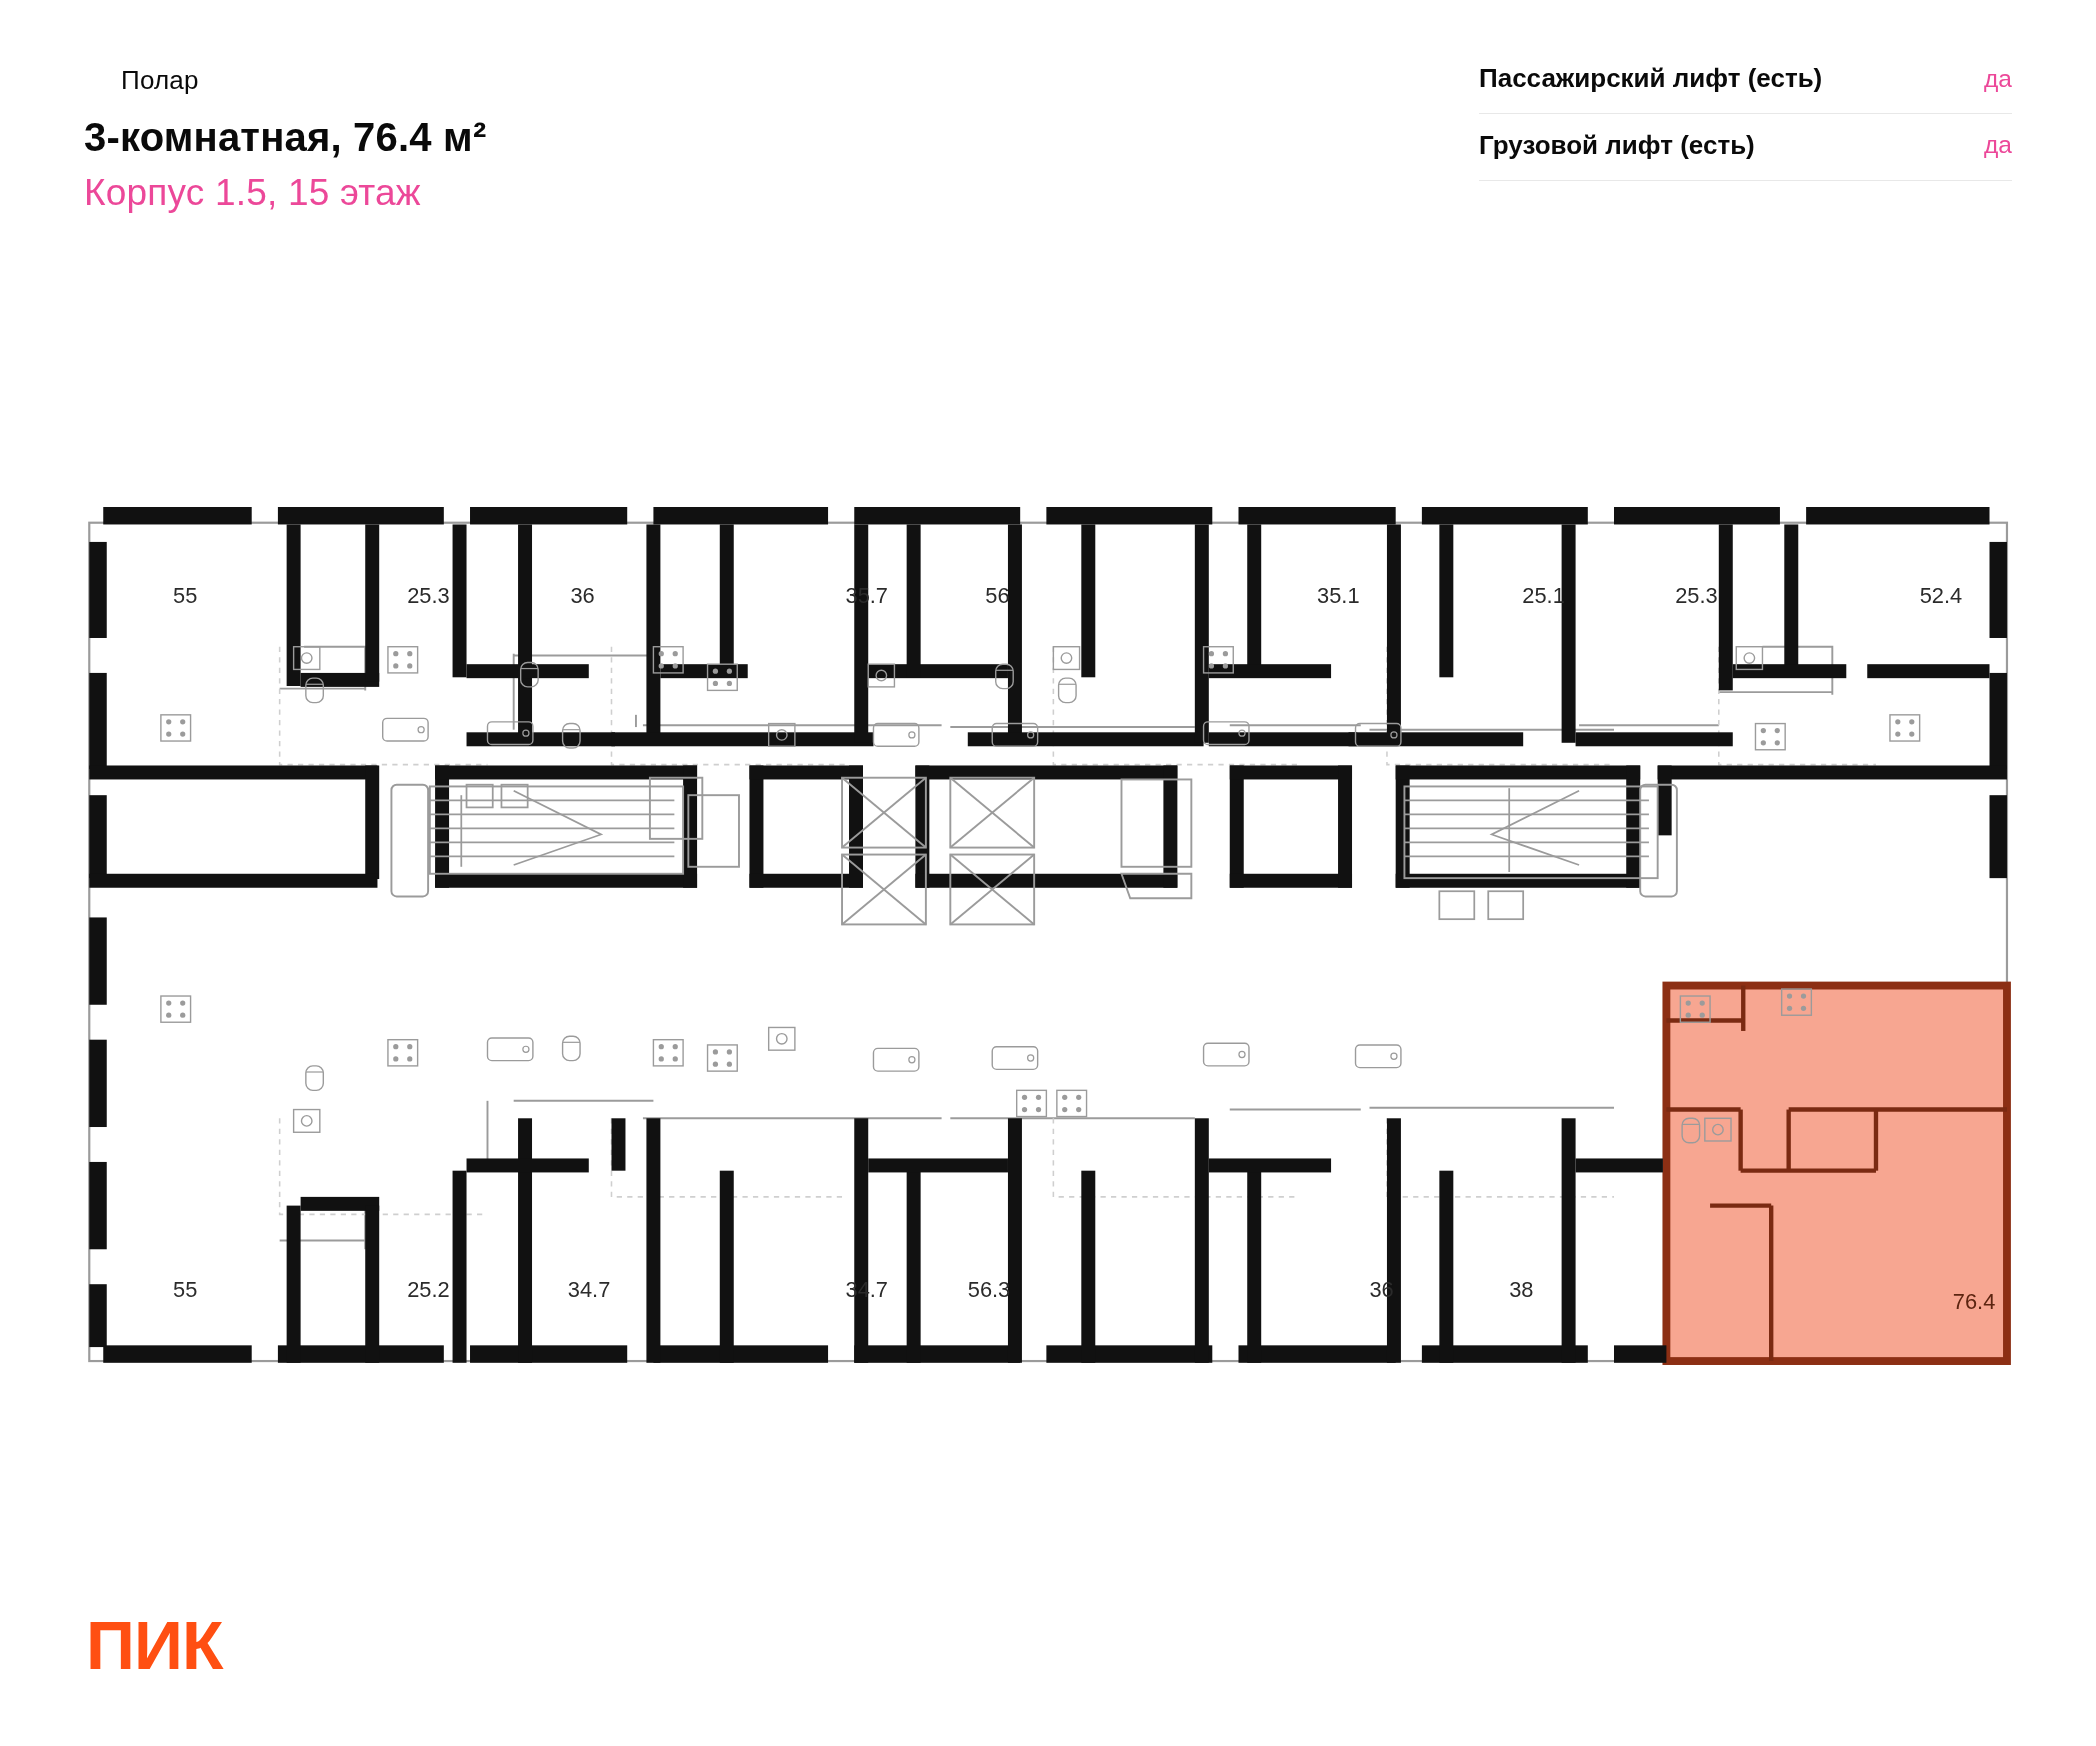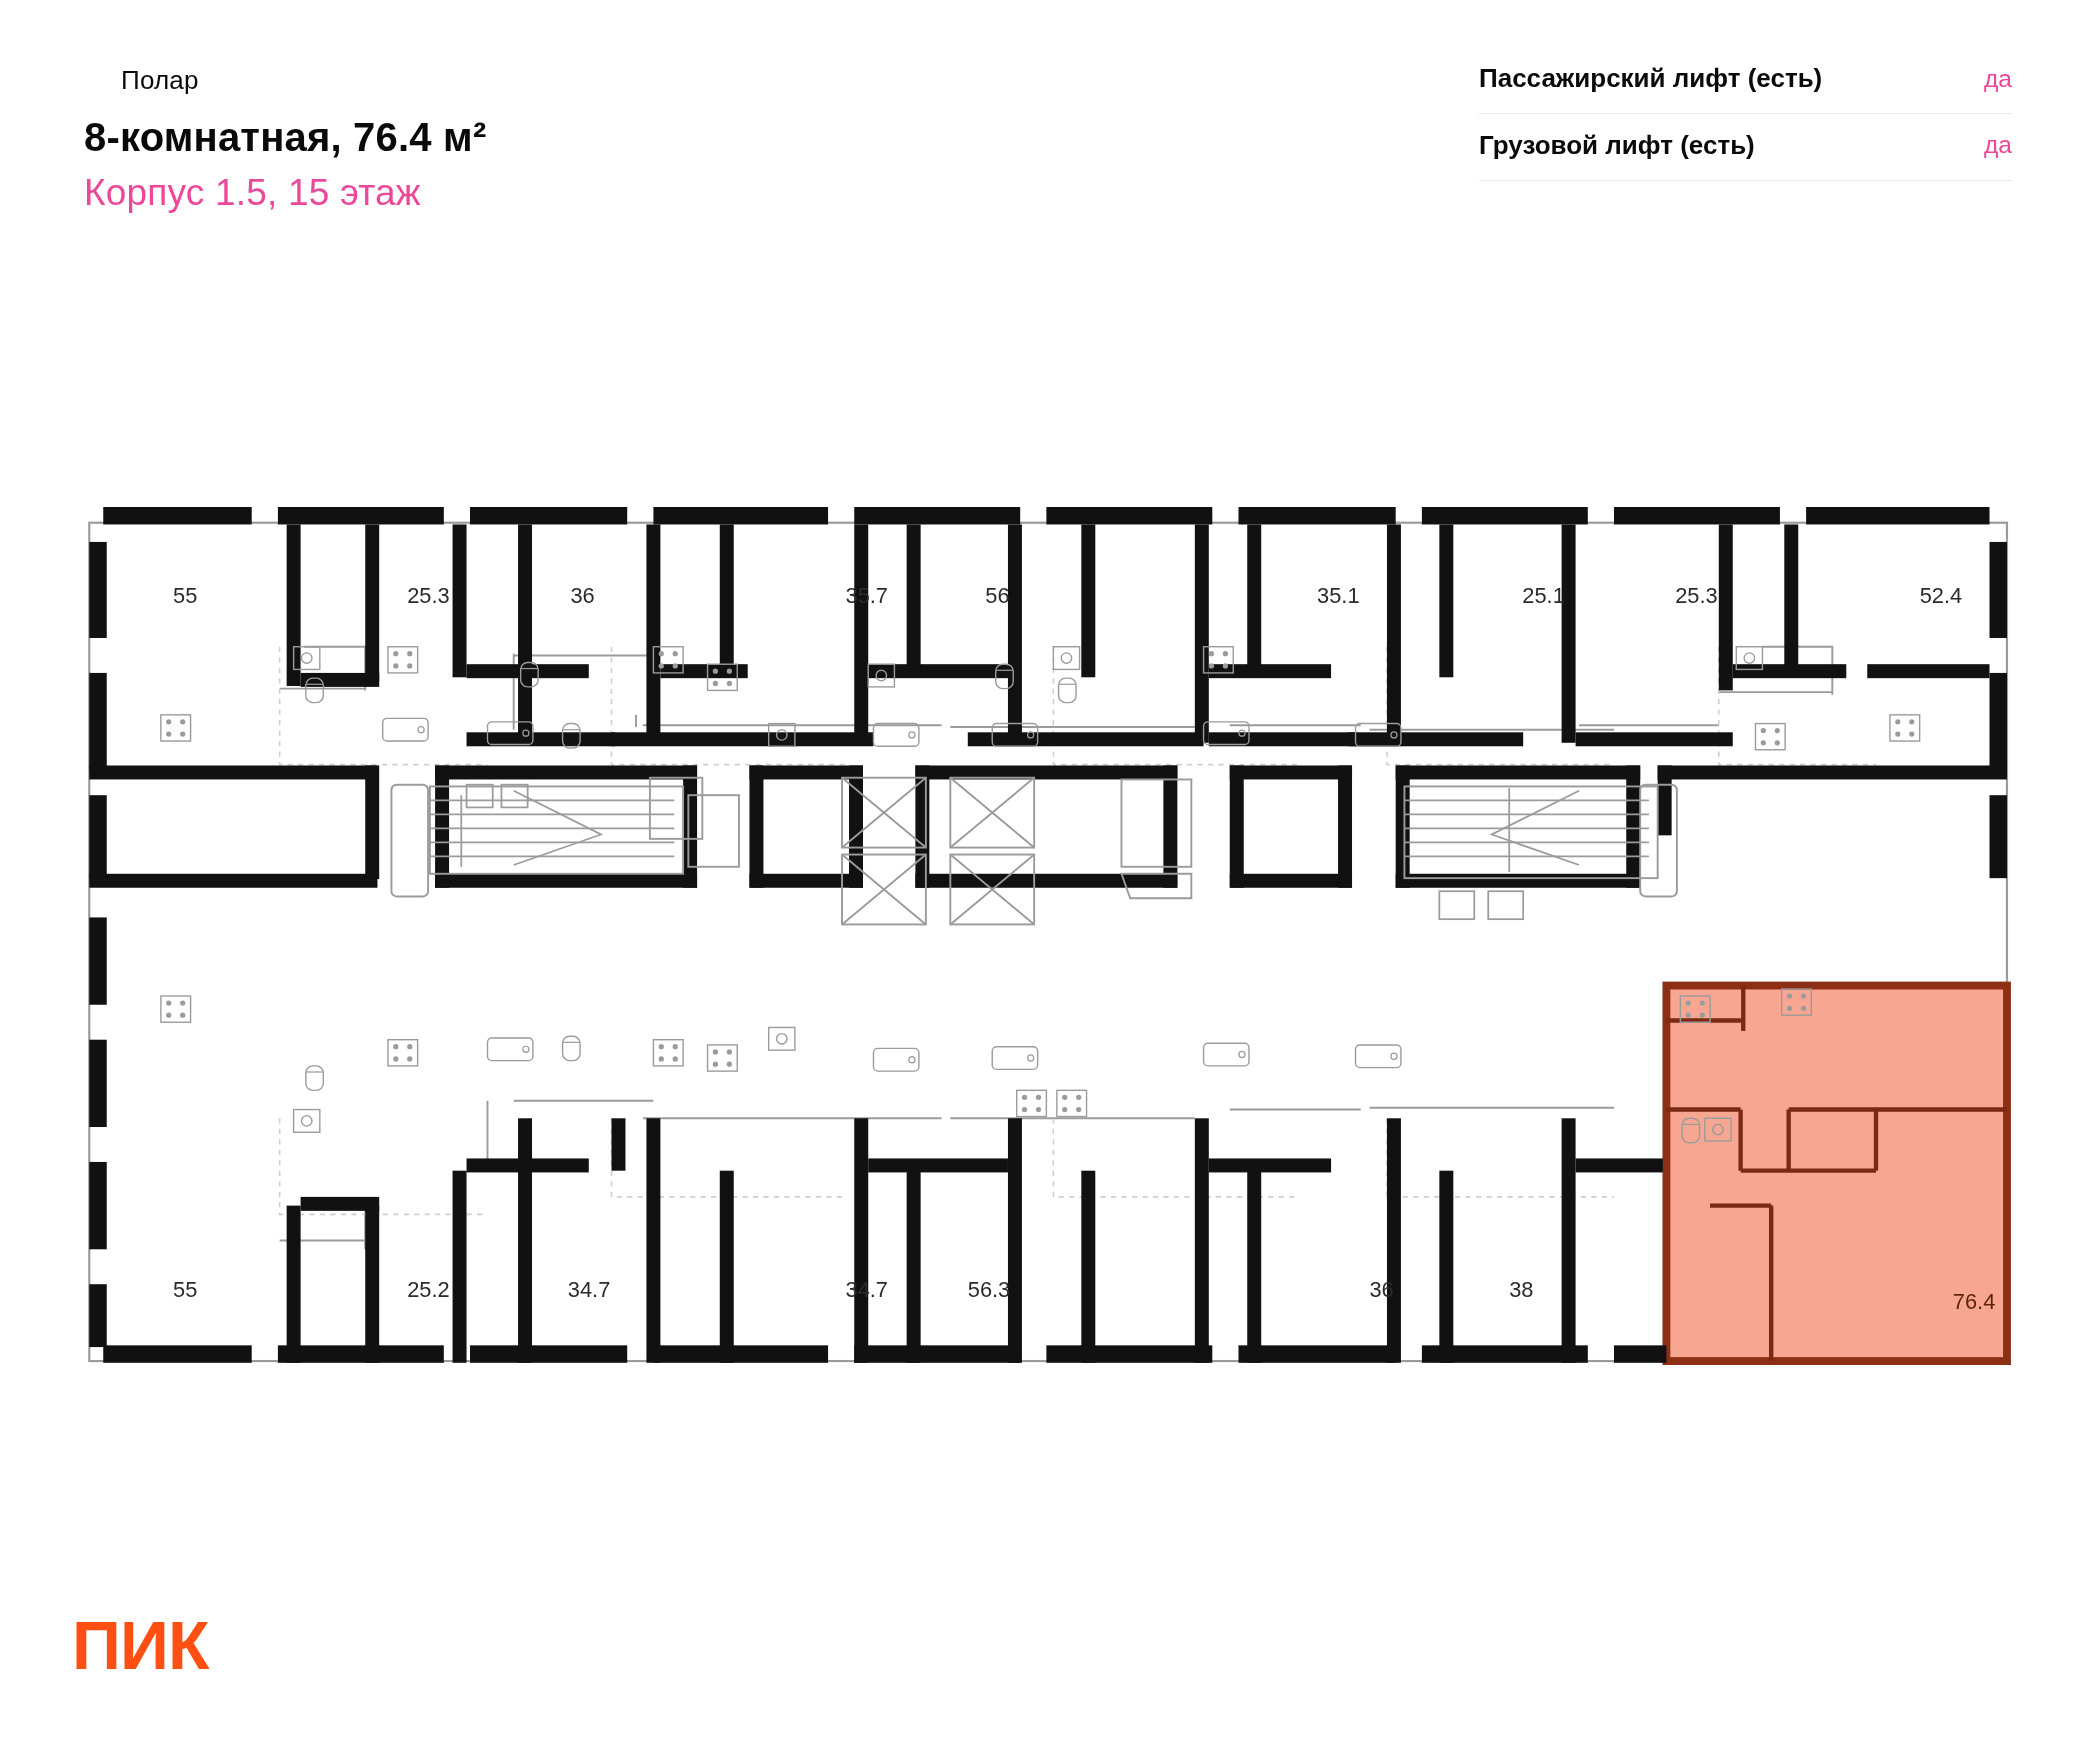--- a/index.html
+++ b/index.html
@@ -82,35 +82,35 @@
     width: 1944px;
     height: 882px;
   }
   .plan-wrap svg {
     display: block;
   }
 
   
   .logo {
     position: absolute;
-    left: 72px;
+    left: 86px;
     top: 1611px;
     font-size: 68px;
     font-weight: 700;
     letter-spacing: -0.9px;
     color: #ff4f12;
     line-height: 1;
   }
 </style>
 </head>
 <body>
 
 <div class="header">
   <div class="complex-name">Полар</div>
-  <div class="title-main">8-комнатная, 76.4 м²</div>
+  <div class="title-main">3-комнатная, 76.4 м²</div>
   <div class="title-sub">Корпус 1.5, 15 этаж</div>
 </div>
 
 <div class="specs">
   <div class="spec-row">
     <span class="spec-label">Пассажирский лифт (есть)</span>
     <span class="spec-value">да</span>
   </div>
   <div class="spec-row">
     <span class="spec-label">Грузовой лифт (есть)</span>

